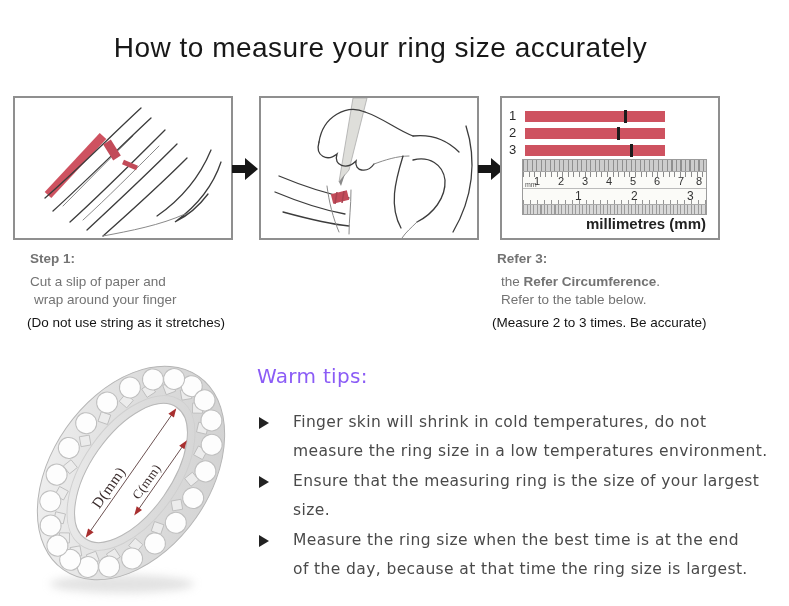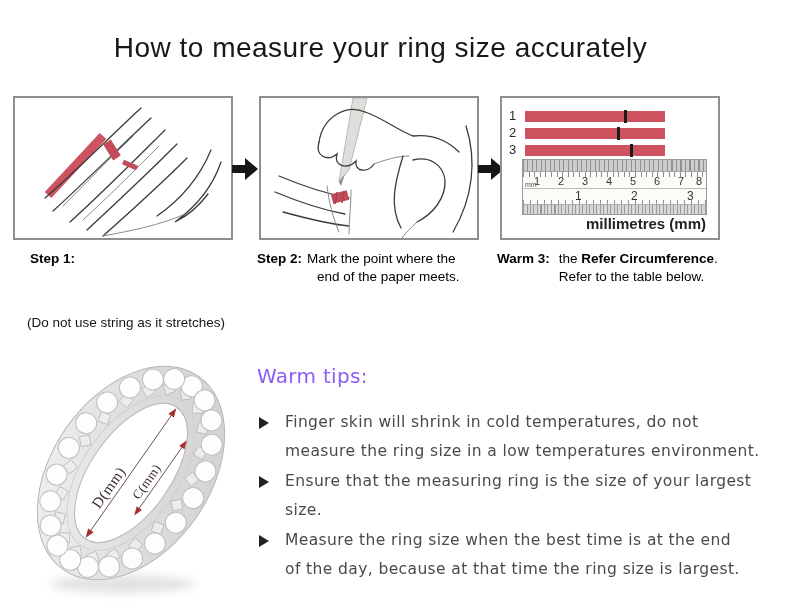--- a/index.html
+++ b/index.html
@@ -39,21 +39,21 @@
   .r-cm .unit{position:absolute;left:2px;bottom:0;font-size:7px;color:#555;}
   .r-in{position:relative;height:15px;border-top:1px solid #bbb;
         background-image:repeating-linear-gradient(90deg,#949494 0 1px,rgba(0,0,0,0) 1px 7px);
         background-size:100% 4px;background-repeat:no-repeat;background-position:bottom;}
   .r-in .num{position:absolute;top:0;font-size:12px;color:#333;}
   .r-bot{height:9px;background:repeating-linear-gradient(90deg,#9a9a9a 0 1px,#d8d8d8 1px 3.5px);
          border-top:1px solid #aaa;}
   .ruler-caption{position:absolute;right:12px;top:117px;font-size:15px;font-weight:600;color:#222;}
 
   
-  .cap{position:absolute;display:flex;gap:5px;font-size:13.5px;line-height:18px;color:#000000;}
+  .cap{position:absolute;display:flex;gap:5px;font-size:13.5px;line-height:18px;color:#737373;flex-direction:column;}
   .cap-label{font-weight:700;white-space:nowrap;}
   .cap-lines{display:flex;flex-direction:column;}
   .cap-lines > span{white-space:nowrap;}
   .ind1{margin-left:10px;} .ind2{margin-left:4px;}
   #cap1{left:30px;top:250px;} #cap2{left:257px;top:250px;} #cap3{left:497px;top:250px;}
   .note{position:absolute;font-size:13.5px;color:#141414;white-space:nowrap;}
   #note1{left:27px;top:315px;text-align:right;} #note2{left:492px;top:315px;}
 
   
   .ring-photo{position:absolute;left:4px;top:356px;width:252px;height:246px;}
@@ -64,21 +64,21 @@
   .dim-label{font-family:"Liberation Serif",serif;fill:#3a2c2c;}
 
   
   .tips{position:absolute;left:257px;top:364px;width:528px;}
   .tips-heading{font-family:"DejaVu Sans",sans-serif;font-size:20px;color:#8b5cf6;
                 letter-spacing:.3px;margin-bottom:20px;}
   .tip-item{display:flex;align-items:flex-start;margin-bottom:1px;}
   .tri{width:0;height:0;border-left:10px solid #222;border-top:6px solid transparent;
        border-bottom:6px solid transparent;margin:9px 16px 0 2px;flex:none;}
   .tip-lines{display:flex;flex-direction:column;font-family:"DejaVu Sans",sans-serif;
-             font-size:15.5px;letter-spacing:.4px;line-height:29px;color:#4a4a4a;}
+             font-size:15.5px;letter-spacing:.4px;line-height:29px;color:#4a4a4a;margin-left:8px;}
 </style>
 </head>
 <body>
 
 <div class="page">
 
   <div class="main-title">How to measure your ring size accurately</div>
 
   <div class="panel" id="panel1">
     <svg viewBox="0 0 216 140">
@@ -168,37 +168,35 @@
         <span class="num" style="left:108px">2</span>
         <span class="num" style="left:164px">3</span>
       </div>
       <div class="r-bot"></div>
     </div>
     <div class="ruler-caption">millimetres (mm)</div>
   </div>
 
   <div class="cap" id="cap1">
     <span class="cap-label">Step 1:</span>
-  </div>
-  <div class="cap" id="cap2">
-    <span class="cap-label">Step 2:</span>
     <span class="cap-lines">
-      <span>Mark the point where the</span>
-      <span class="ind1">end of the paper meets.</span>
+      <span>Cut a slip of paper and</span>
+      <span class="ind2">wrap around your finger</span>
     </span>
   </div>
   <div class="cap" id="cap3">
-    <span class="cap-label">Warm 3:</span>
+    <span class="cap-label">Refer 3:</span>
     <span class="cap-lines">
       <span class="ind2"><span>the </span><b>Refer Circumference</b><span>.</span></span>
       <span class="ind2">Refer to the table below.</span>
     </span>
   </div>
 
   <div class="note" id="note1">(Do not use string as it stretches)</div>
+  <div class="note" id="note2">(Measure 2 to 3 times. Be accurate)</div>
 
   <svg class="ring-photo" viewBox="0 0 252 246">
     <defs>
       <linearGradient id="gBand" x1="0" y1="0" x2="1" y2="1">
         <stop offset="0" stop-color="#f4f4f4"></stop>
           <stop offset=".55" stop-color="#dcdcdc"></stop>
           <stop offset="1" stop-color="#cfcfcf"></stop>
       </linearGradient>
       <filter id="blur1" x="-40%" y="-200%" width="180%" height="500%">
         <feGaussianBlur stdDeviation="4"></feGaussianBlur>

